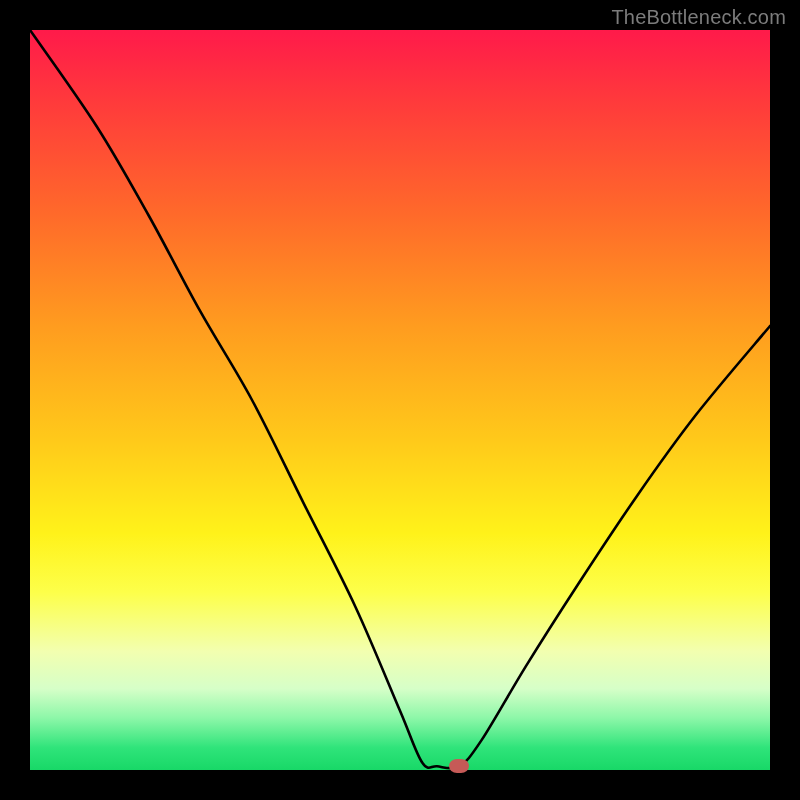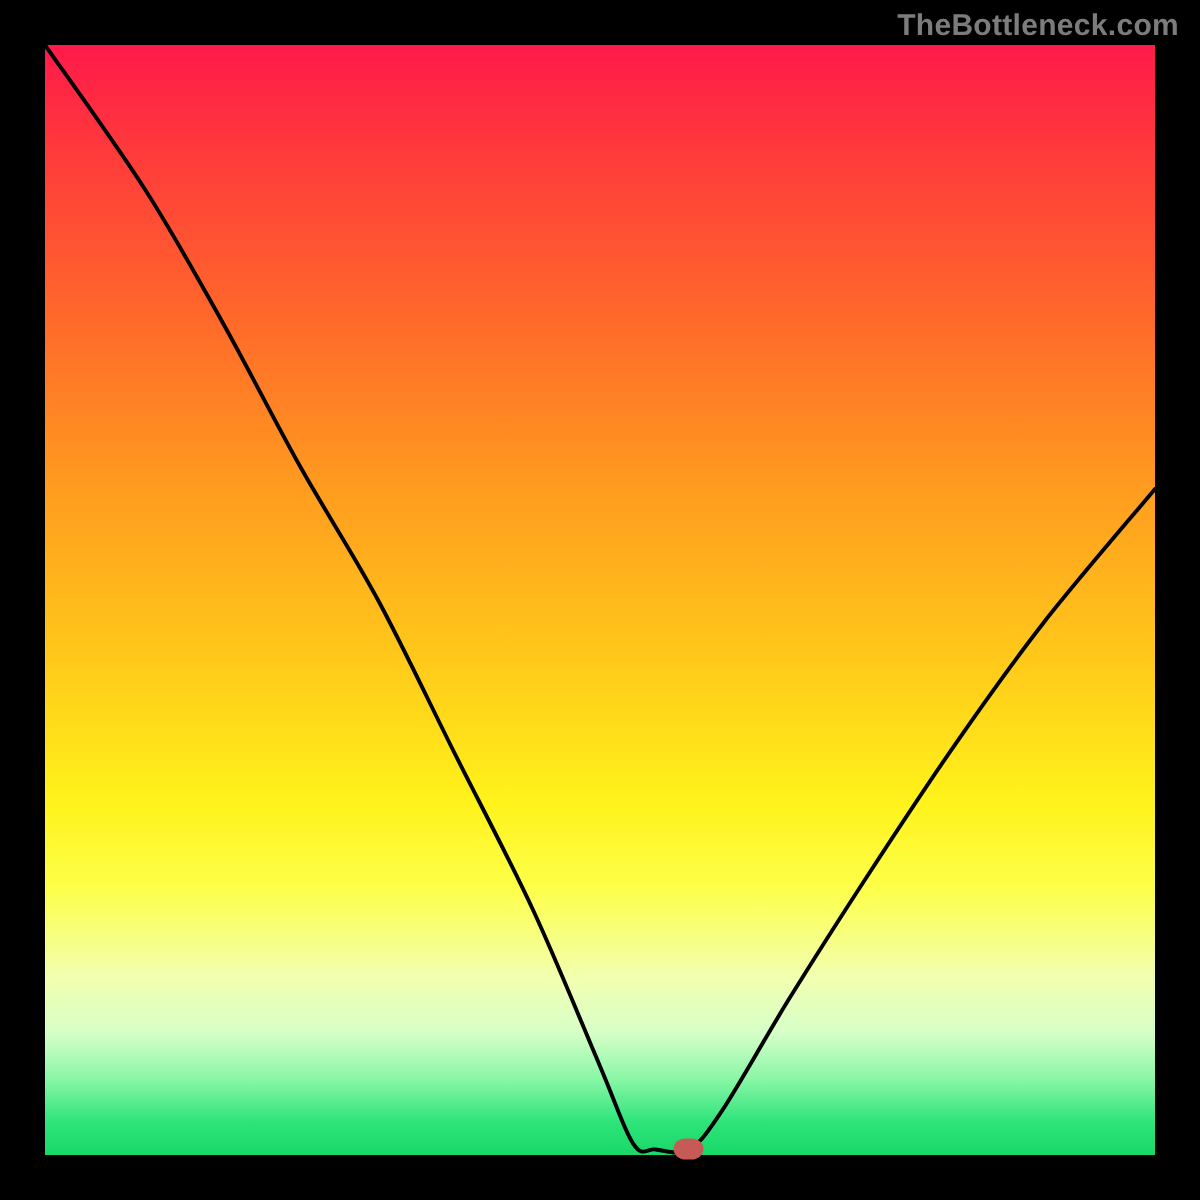--- a/index.html
+++ b/index.html
@@ -54,21 +54,21 @@
     border-radius: 8px / 7px;
     background: #c65a57;
     transform: translate(-50%, -50%);
   }
   .attribution {
     position: absolute;
     top: 6px;
     right: 14px;
     color: #7c7c7c;
     font-size: 20px;
-    font-weight: 700;
+    font-weight: 400;
     letter-spacing: 0.2px;
   }
 </style>
 </head>
 <body>
 
 <div class="stage">
 
   <div class="plot">
     <svg class="curve" viewBox="0 0 740 740" preserveAspectRatio="none">

